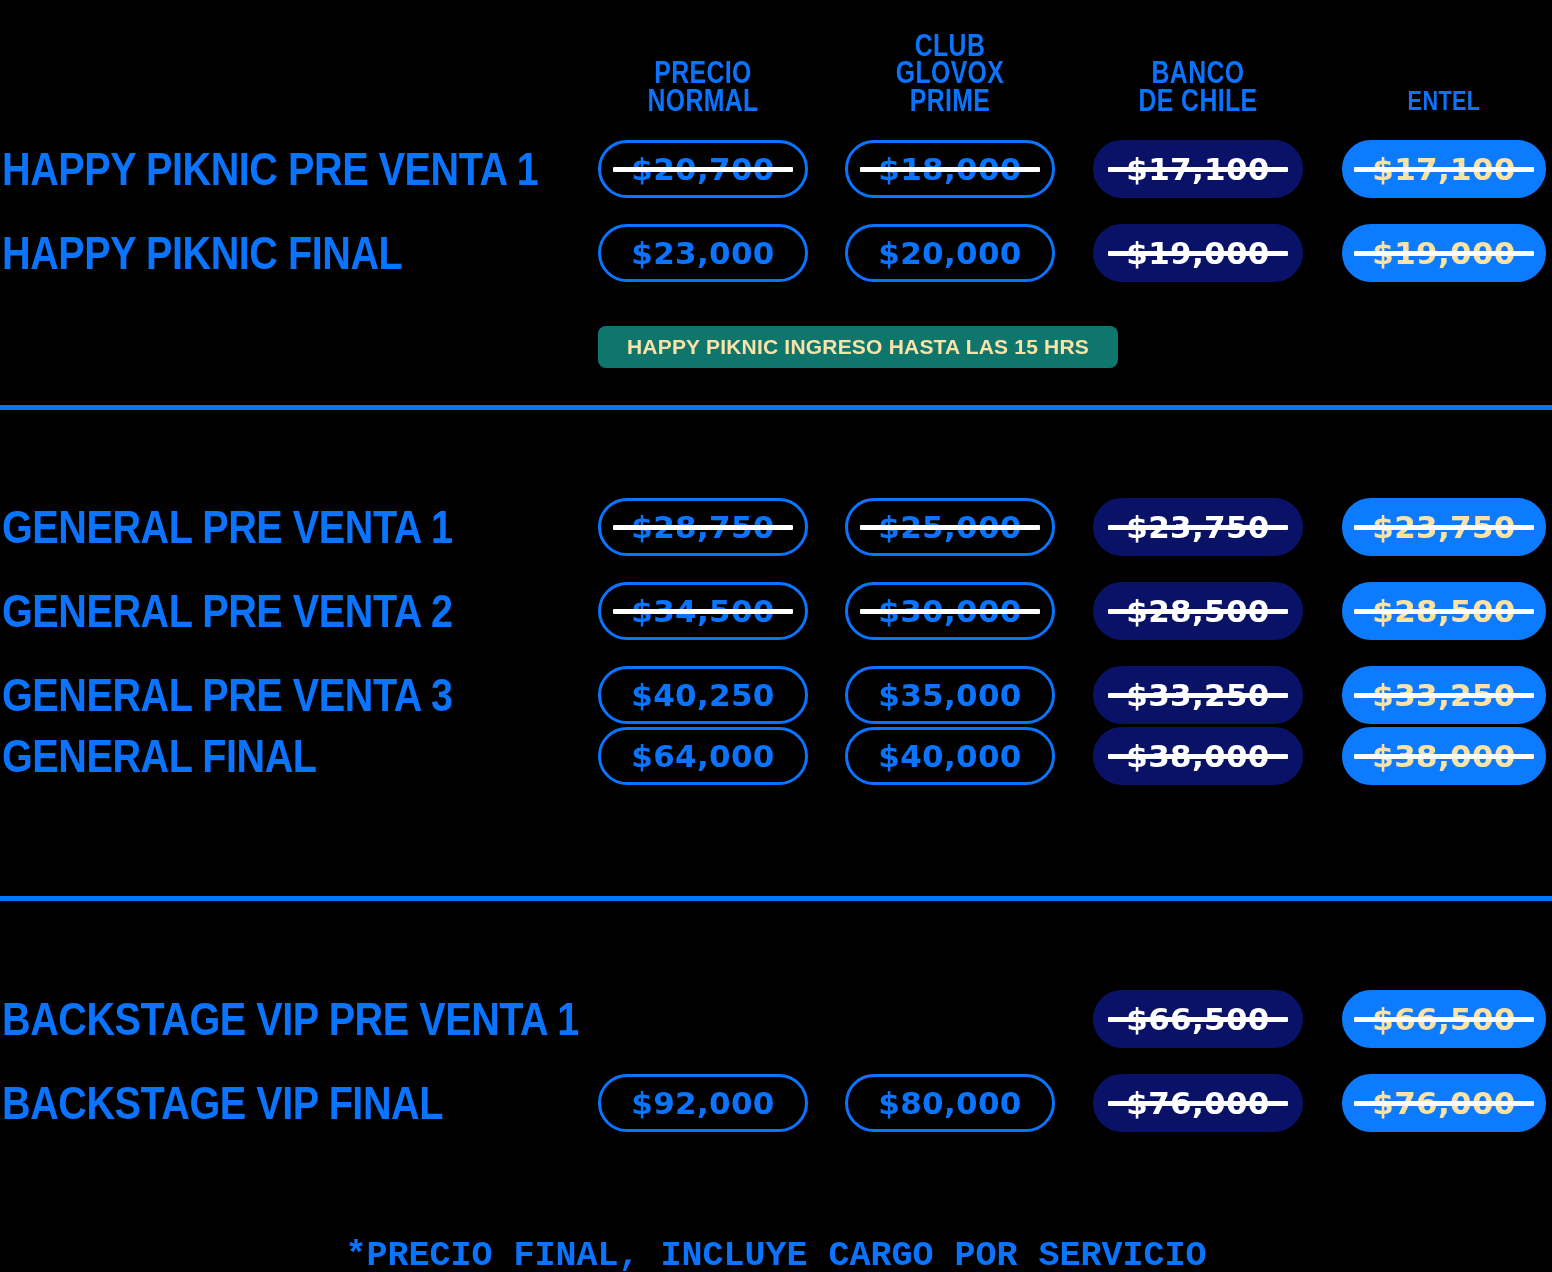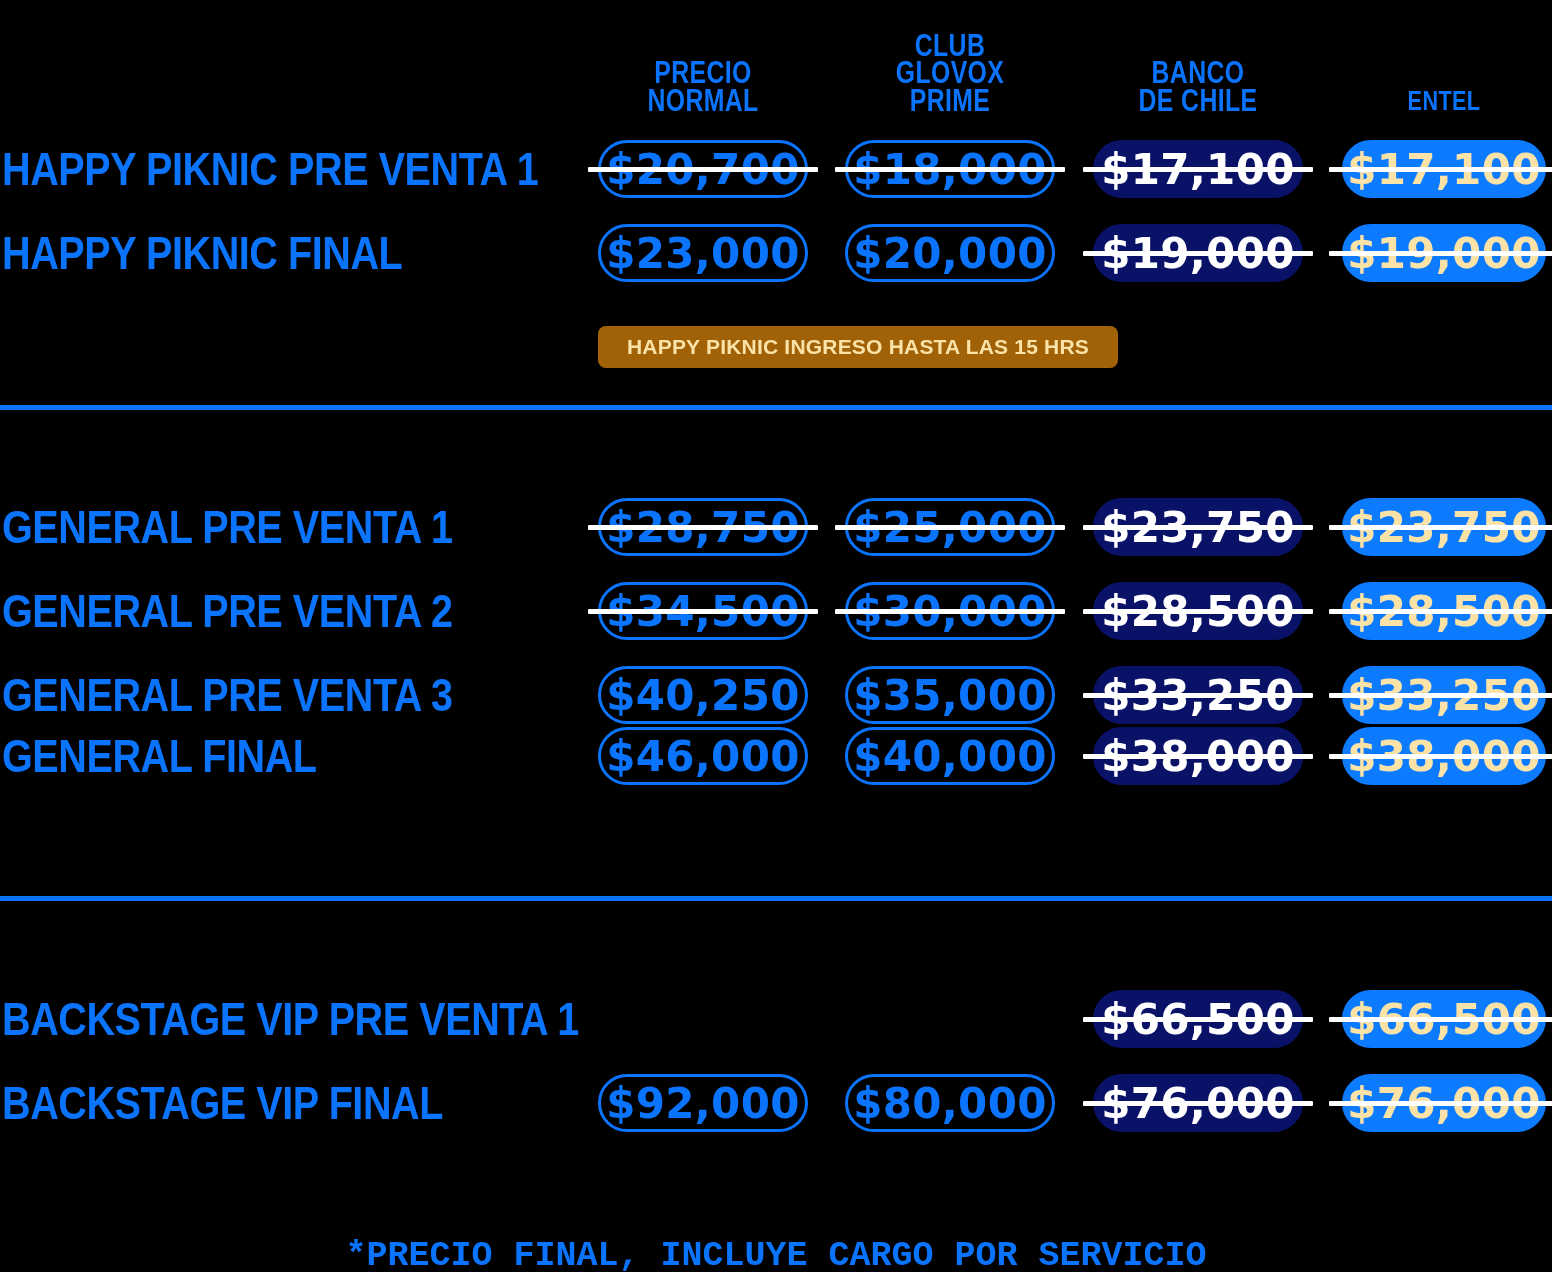--- a/index.html
+++ b/index.html
@@ -84,21 +84,21 @@
     position: absolute;
     top: 0;
     height: 58px;
     border-radius: 30px;
     display: flex;
     align-items: center;
     justify-content: center;
     box-sizing: border-box;
     font-family: "DejaVu Sans", sans-serif;
     font-weight: 700;
-    font-size: 42px;
+    font-size: 31px;
     letter-spacing: 0.3px;
     white-space: nowrap;
   }
   .pill .amt { position: relative; display: inline-block; padding: 0 2px; }
   .pill.struck .amt::after {
     content: "";
     position: absolute;
     left: -16px;
     right: -16px;
     top: 50%;
@@ -109,21 +109,21 @@
   }
 
   .pill.c1 { left: 598px; width: 210px; background: transparent; border: 3px solid #0a74ff; color: #0a74ff; }
   .pill.c2 { left: 845px; width: 210px; background: transparent; border: 3px solid #0a74ff; color: #0a74ff; }
   .pill.c3 { left: 1093px; width: 210px; background: #0a1268; border: 3px solid #0a1268; color: #ffffff; }
   .pill.c4 { left: 1342px; width: 204px; background: #0d7bff; border: 3px solid #0d7bff; color: #fbe3a8; }
 
   
   .info-badge {
     position: absolute;
-    background: #a16207;
+    background: #0f766e;
     color: #fbe3a8;
     border-radius: 8px;
     display: flex;
     align-items: center;
     justify-content: center;
     font-family: "Liberation Sans", sans-serif;
     font-weight: 700;
     font-size: 21px;
     letter-spacing: 0.2px;
     text-transform: uppercase;
@@ -246,21 +246,21 @@
           <div class="pill c3 struck">
             <span class="amt">$33,250</span>
           </div>
           <div class="pill c4 struck">
             <span class="amt">$33,250</span>
           </div>
         </div>
         <div class="row" style="top: 719px; padding-left: 26px;">
           <div class="row-label">GENERAL FINAL</div>
           <div class="pill c1">
-            <span class="amt">$46,000</span>
+            <span class="amt">$64,000</span>
           </div>
           <div class="pill c2">
             <span class="amt">$40,000</span>
           </div>
           <div class="pill c3 struck">
             <span class="amt">$38,000</span>
           </div>
           <div class="pill c4 struck">
             <span class="amt">$38,000</span>
           </div>

